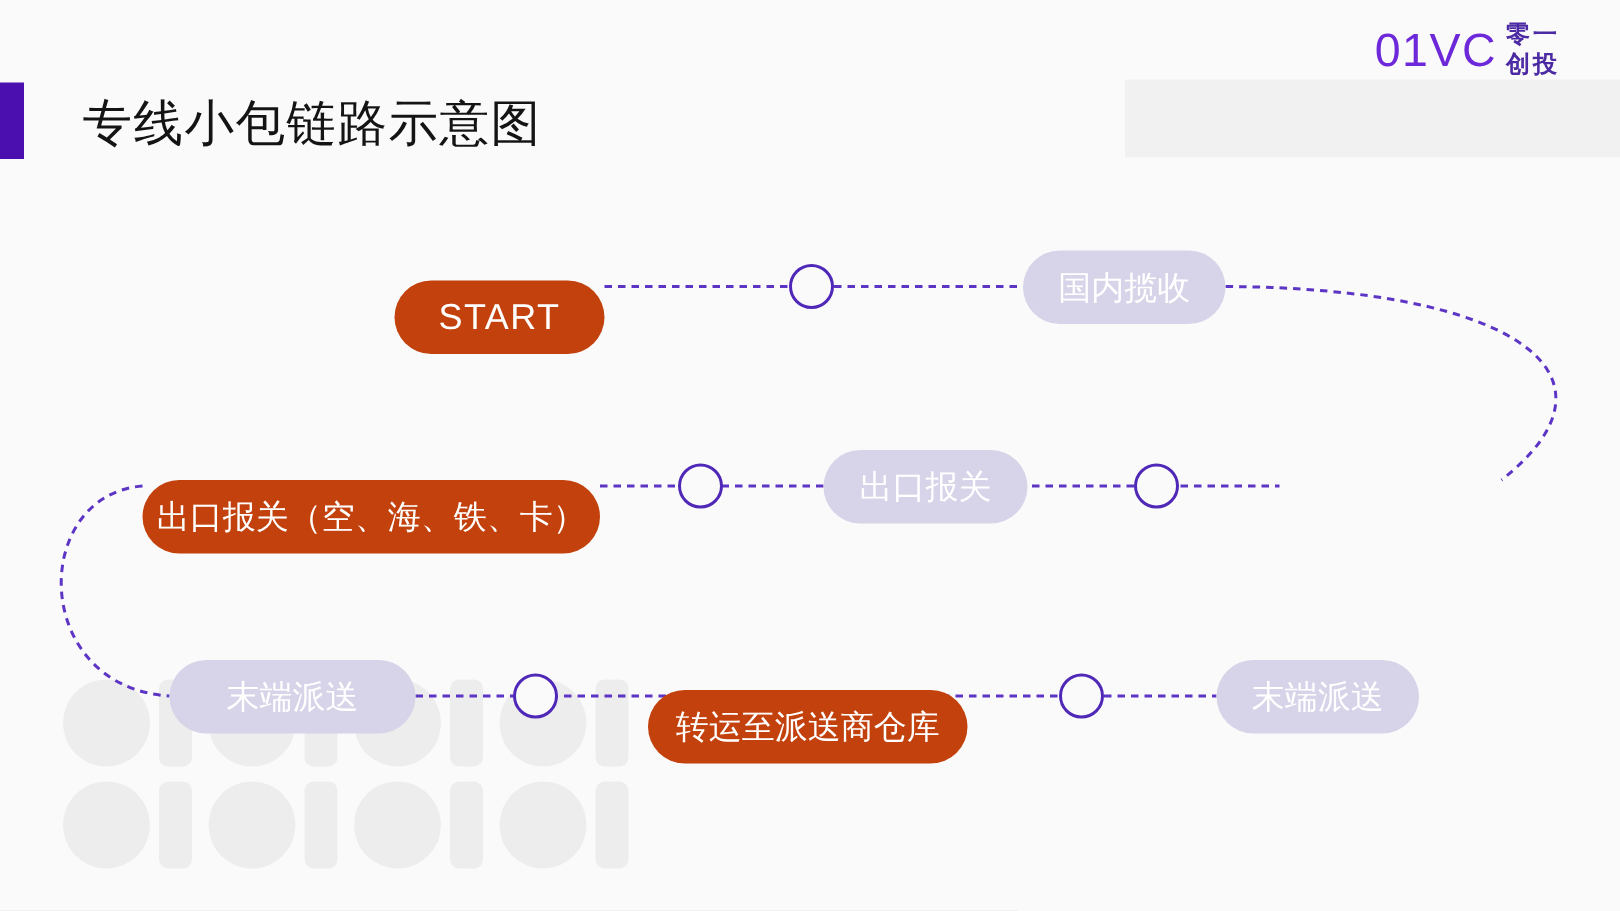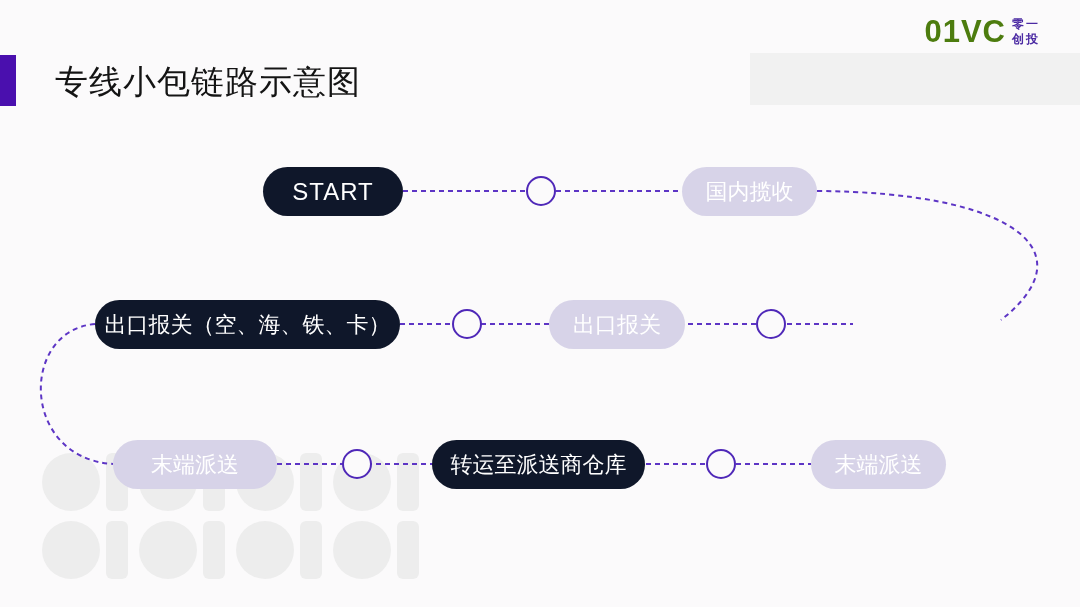--- a/index.html
+++ b/index.html
@@ -7,36 +7,36 @@
   .slide {
     position:relative; width:1080px; height:607px;
     background:#fbfafb; overflow:hidden;
     font-family:"Liberation Sans","DejaVu Sans",sans-serif;
   }
   
   .accent-bar { position:absolute; left:0; top:55px; width:16px; height:51px; background:#4a0fae; }
   .page-title { position:absolute; left:55px; top:60px; font-size:33px; font-weight:400; color:#141414; letter-spacing:1px; }
   .header-gray { position:absolute; left:750px; top:53px; width:330px; height:52px; background:#f1f1f1; }
   .logo { position:absolute; right:40px; top:14px; display:flex; align-items:center; gap:6px; }
-  .logo-brand { font-size:31px; font-weight:700; color:#4d7c0f; letter-spacing:1px; }
-  .logo-tagline { display:flex; flex-direction:column; justify-content:flex-start; font-size:12px; font-weight:700; color:#4b2aa3; line-height:1.25; letter-spacing:2px; }
+  .logo-brand { font-size:31px; font-weight:400; color:#6d28d9; letter-spacing:1px; }
+  .logo-tagline { display:flex; flex-direction:column; justify-content:flex-start; font-size:16px; font-weight:700; color:#4b2aa3; line-height:1.25; letter-spacing:2px; }
   
   .pattern { position:absolute; left:42px; top:453px; display:flex; flex-direction:column; gap:10px; }
   .p-row { display:flex; gap:6px; }
   .p-circle { width:58px; height:58px; border-radius:50%; background:#ededed; }
   .p-bar { width:22px; height:58px; border-radius:6px; background:#ededed; margin-right:5px; }
   
   .connectors { position:absolute; left:0; top:0; width:1080px; height:607px; }
   
   .pill {
     position:absolute; height:49px; border-radius:24.5px;
     display:flex; align-items:center; justify-content:center;
     color:#ffffff; font-size:22px; font-weight:400; white-space:nowrap;
   }
-  .pill.dark  { background:#0f172a; }
+  .pill.dark  { background:#c2410c;margin-top:20px; }
   .pill.light { background:#d7d3e8; }
   .pill.en { font-weight:400; font-size:24px; letter-spacing:1px; }
   .n11{left:263px;top:167px;width:140px}
   .n12{left:682px;top:167px;width:135px}
   .n21{left:95px; top:300px;width:305px}
   .n22{left:549px;top:300px;width:136px}
   .n23{left:853px;top:300px;width:147px}
   .n31{left:113px;top:440px;width:164px}
   .n32{left:432px;top:440px;width:213px}
   .n33{left:811px;top:440px;width:135px}

